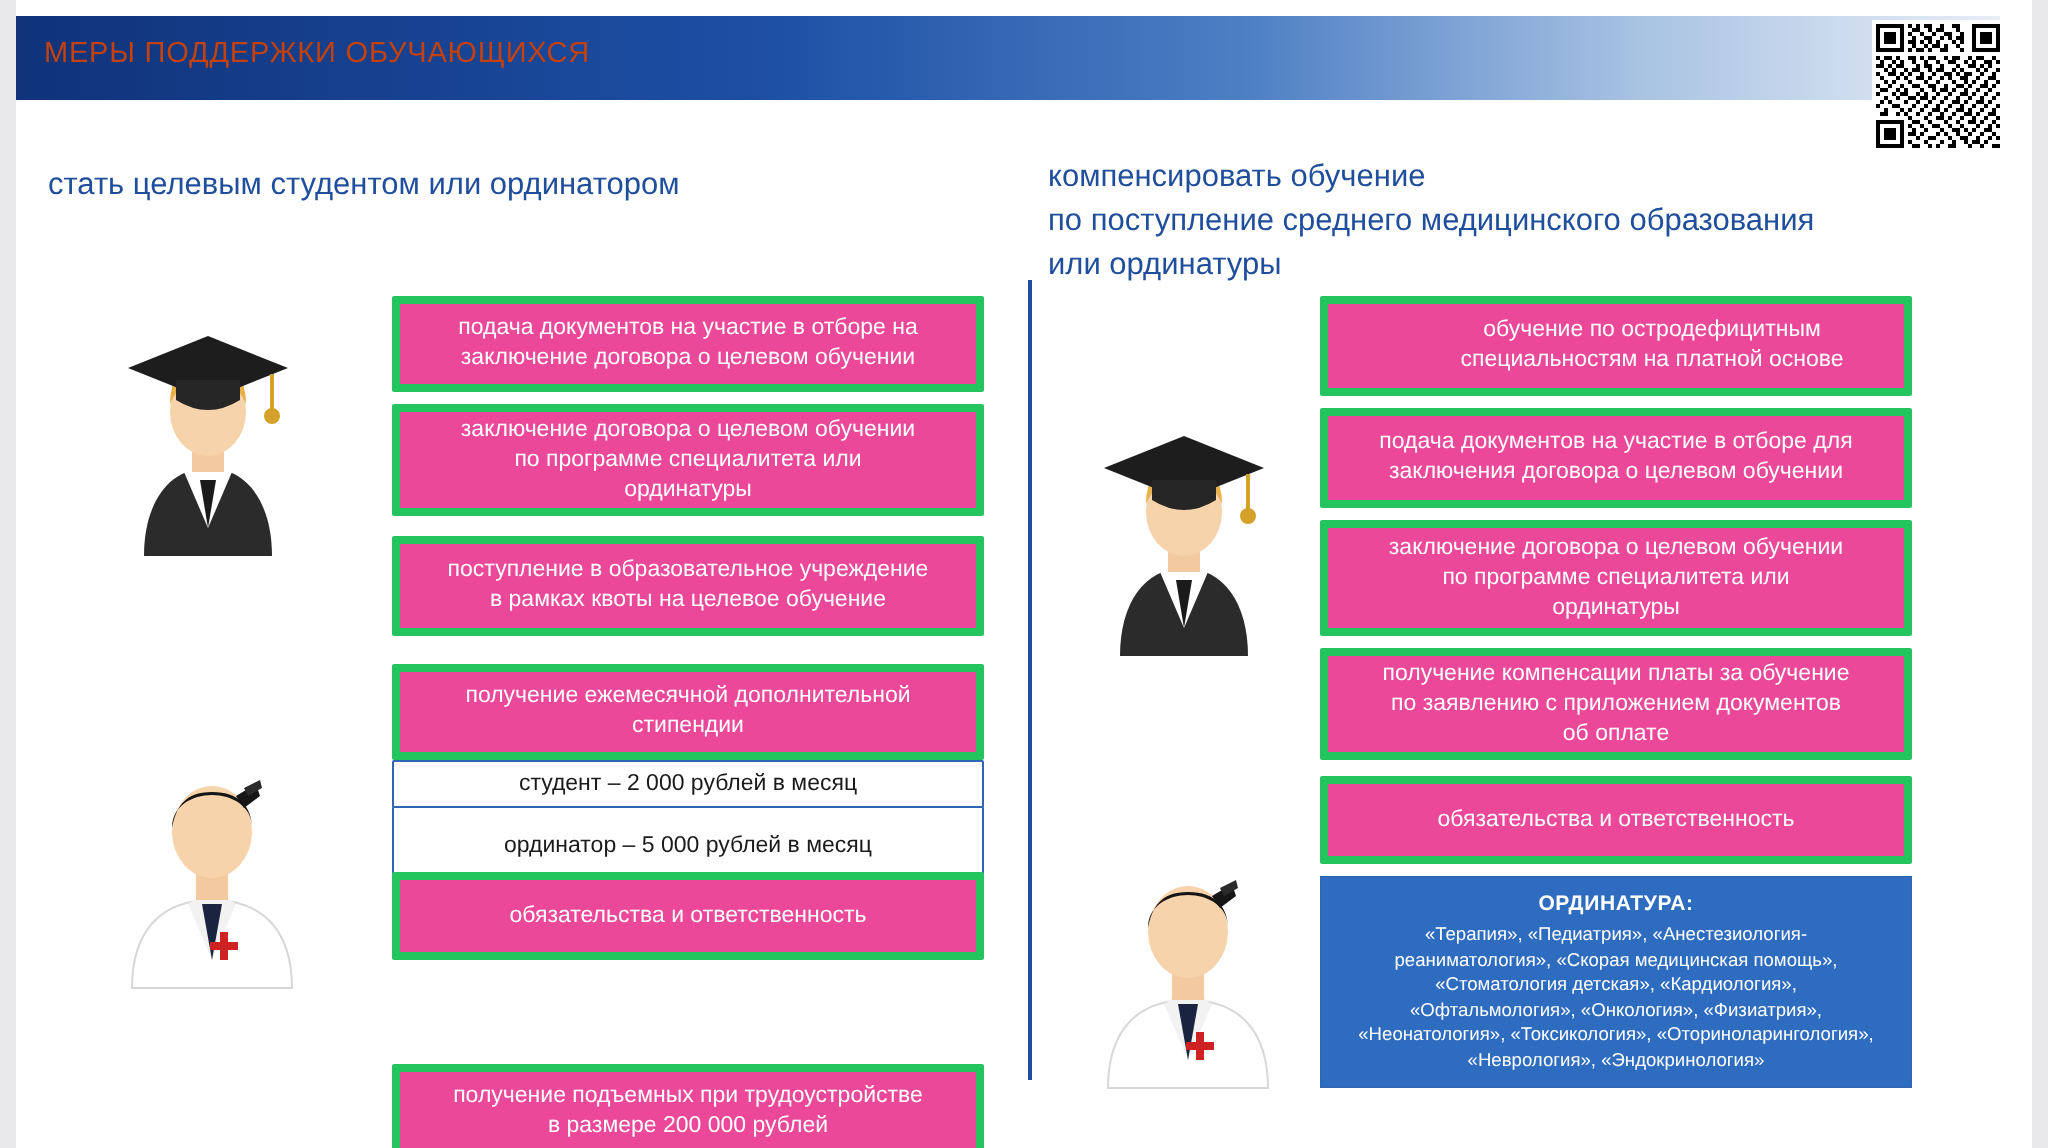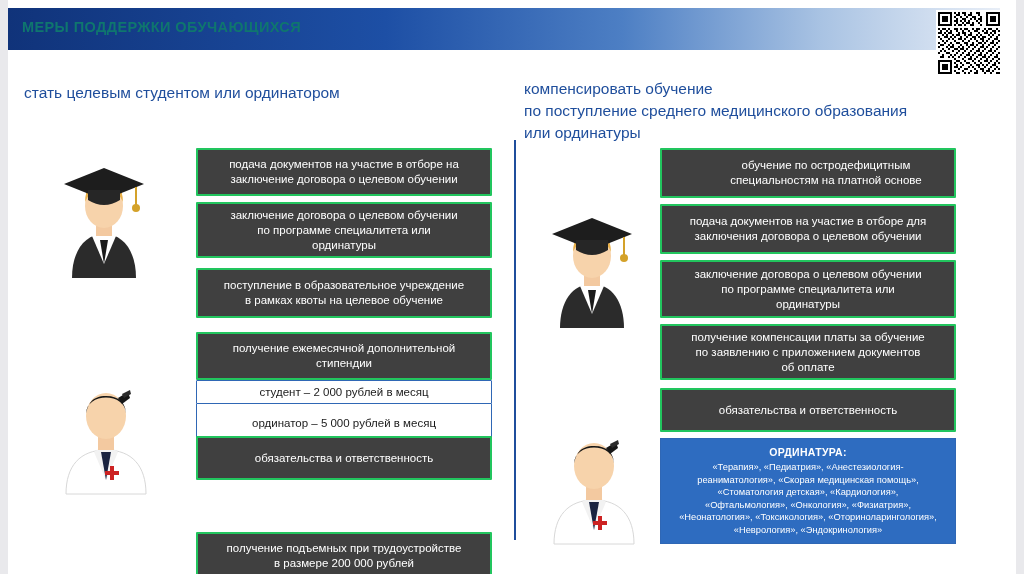--- a/index.html
+++ b/index.html
@@ -45,24 +45,24 @@
     left: 8px;
     top: 8px;
     width: 992px;
     height: 42px;
     background: linear-gradient(to right, #10337a 0%, #1d4fa5 38%, #4d7fc4 62%, #a9c3e3 82%, #e8eef7 100%);
   }
   .header-title {
     position: absolute;
     left: 22px;
     top: 19px;
-    color: #0f766e;
+    color: #c2410c;
     font-size: 14.5px;
     letter-spacing: 0.4px;
-    font-weight: 700;
+    font-weight: 400;
     white-space: nowrap;
   }
 
   
   .qr {
     position: absolute;
     right: 22px;
     top: 10px;
     width: 66px;
     height: 66px;
@@ -89,22 +89,22 @@
     left: 514px;
     top: 140px;
     width: 2px;
     height: 400px;
     background: #1f4e9c;
   }
 
   
   .box {
     position: absolute;
-    background: #404040;
-    border: 2px solid #22c55e;
+    background: #ec4899;
+    border: 4px solid #22c55e;
     color: #ffffff;
     font-size: 11.5px;
     line-height: 15px;
     text-align: center;
     display: flex;
     align-items: center;
     justify-content: center;
     box-sizing: border-box;
     padding: 4px 8px;
     border-radius: 1px;

